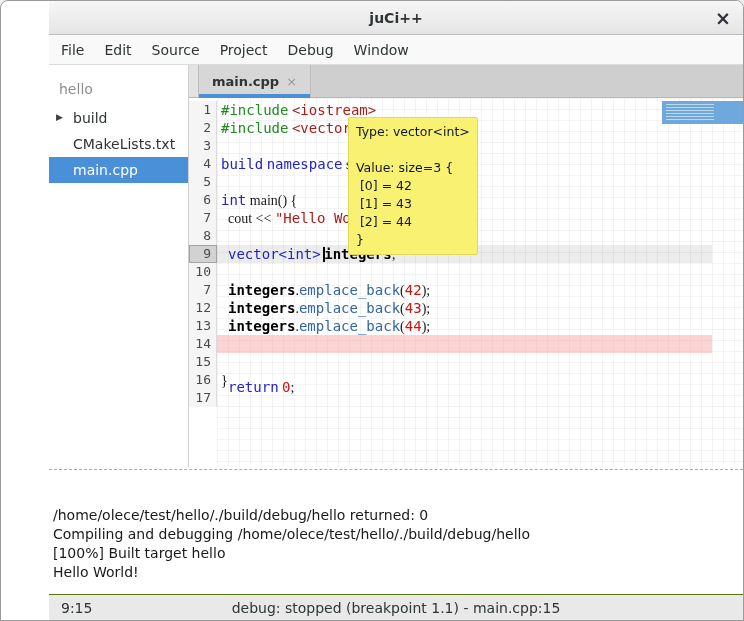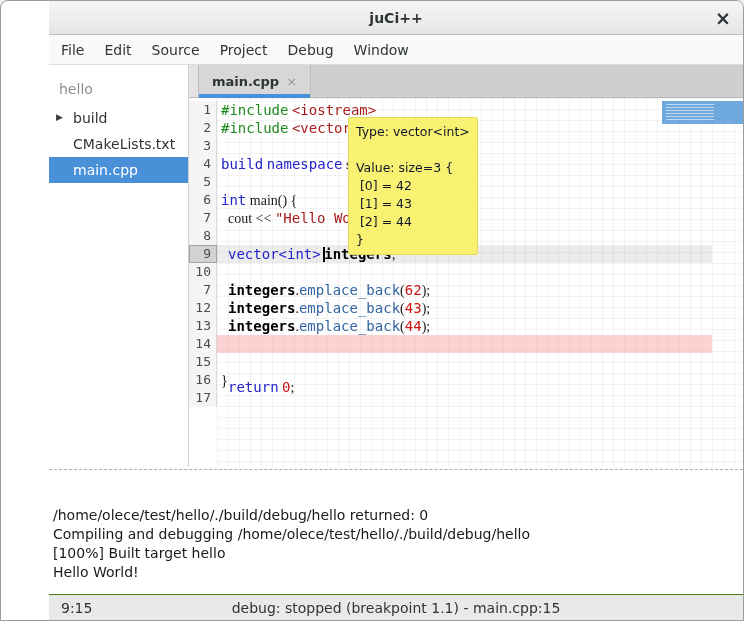--- a/index.html
+++ b/index.html
@@ -182,21 +182,21 @@
             <div class="line">
               <span class="ln current">9</span>
               <span class="code current"><span class="seg-pl">  </span><span class="seg-kw">vector&lt;int&gt;</span><span class="seg-pl"> </span><span class="caret"></span><span class="seg-var">integers</span><span class="seg-pl">;</span></span>
             </div>
             <div class="line">
               <span class="ln">10</span>
               <span class="code"></span>
             </div>
             <div class="line">
               <span class="ln">7</span>
-              <span class="code"><span class="seg-pl">  </span><span class="seg-var">integers</span><span class="seg-pl">.</span><span class="seg-fn">emplace_back</span><span class="seg-pl">(</span><span class="seg-num">62</span><span class="seg-pl">);</span></span>
+              <span class="code"><span class="seg-pl">  </span><span class="seg-var">integers</span><span class="seg-pl">.</span><span class="seg-fn">emplace_back</span><span class="seg-pl">(</span><span class="seg-num">42</span><span class="seg-pl">);</span></span>
             </div>
             <div class="line">
               <span class="ln">12</span>
               <span class="code"><span class="seg-pl">  </span><span class="seg-var">integers</span><span class="seg-pl">.</span><span class="seg-fn">emplace_back</span><span class="seg-pl">(</span><span class="seg-num">43</span><span class="seg-pl">);</span></span>
             </div>
             <div class="line">
               <span class="ln">13</span>
               <span class="code"><span class="seg-pl">  </span><span class="seg-var">integers</span><span class="seg-pl">.</span><span class="seg-fn">emplace_back</span><span class="seg-pl">(</span><span class="seg-num">44</span><span class="seg-pl">);</span></span>
             </div>
             <div class="line">

